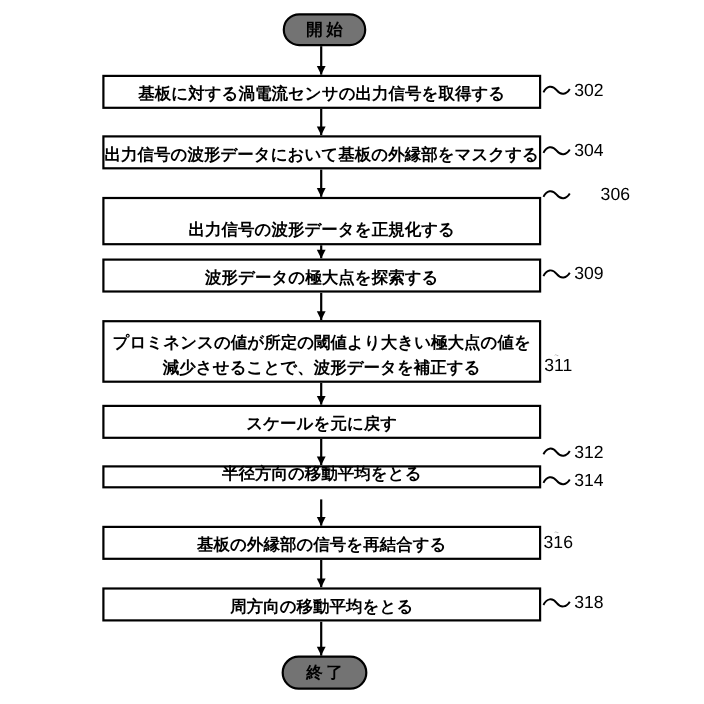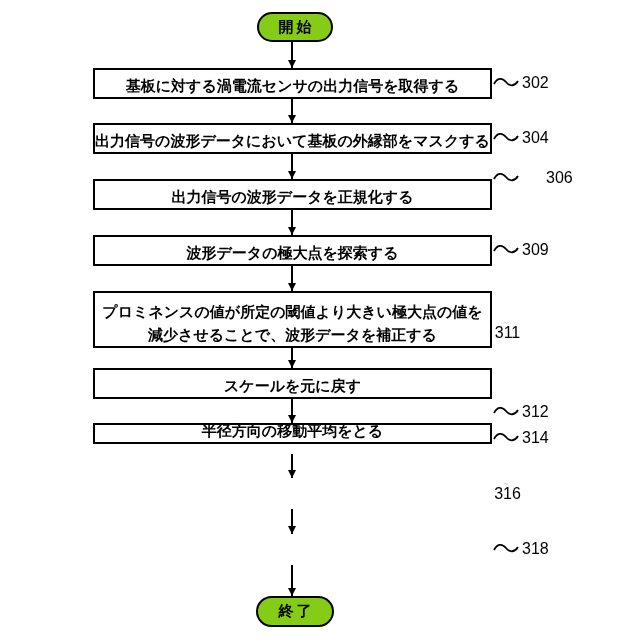--- a/index.html
+++ b/index.html
@@ -14,21 +14,21 @@
     height: 640px;
     background: #ffffff;
     overflow: hidden;
     color: #000;
   }
   .terminal {
     position: absolute;
     box-sizing: border-box;
     border: 2px solid #000;
     border-radius: 17px;
-    background: #84cc16;
+    background: #737373;
     display: flex;
     align-items: center;
     justify-content: center;
     font-size: 15px;
     font-weight: 600;
     letter-spacing: 3px;
     text-indent: 3px;
   }
   .box {
     position: absolute;
@@ -93,35 +93,41 @@
   <div class="connector" style="top:454px; height:24px;"></div>
   <div class="connector" style="top:509px; height:25px;"></div>
   <div class="connector" style="top:565px; height:31px;"></div>
 
   <div class="box" style="top:68px; height:31px;">
     <span class="box-label">基板に対する渦電流センサの出力信号を取得する</span>
   </div>
   <div class="box" style="top:123px; height:31px;">
     <span class="box-label">出力信号の波形データにおいて基板の外縁部をマスクする</span>
   </div>
-  <div class="box" style="top:179px; height:31px;">
+  <div class="box" style="top:179px; height:44px;">
     <span class="box-label">出力信号の波形データを正規化する</span>
   </div>
   <div class="box" style="top:235px; height:31px;">
     <span class="box-label">波形データの極大点を探索する</span>
   </div>
   <div class="box" style="top:291px; height:57px;">
     <span class="box-label">プロミネンスの値が所定の閾値より大きい極大点の値を
 減少させることで、波形データを補正する</span>
   </div>
   <div class="box" style="top:368px; height:31px;">
     <span class="box-label">スケールを元に戻す</span>
   </div>
   <div class="box" style="top:423px; height:21px;">
     <span class="box-label">半径方向の移動平均をとる</span>
+  </div>
+  <div class="box" style="top:478px; height:31px;">
+    <span class="box-label">基板の外縁部の信号を再結合する</span>
+  </div>
+  <div class="box" style="top:534px; height:31px;">
+    <span class="box-label">周方向の移動平均をとる</span>
   </div>
 
   <div class="ref" style="top:73px;">
     <svg width="26" height="14" viewBox="0 0 26 14">
         <path d="M1,8 C4,2 9,1 13,6 C17,11 22,10 25,5" stroke="#000" stroke-width="1.8" fill="none"></path>
       </svg>
     <span>302</span>
   </div>
   <div class="ref" style="top:128px;">
     <svg width="26" height="14" viewBox="0 0 26 14">

